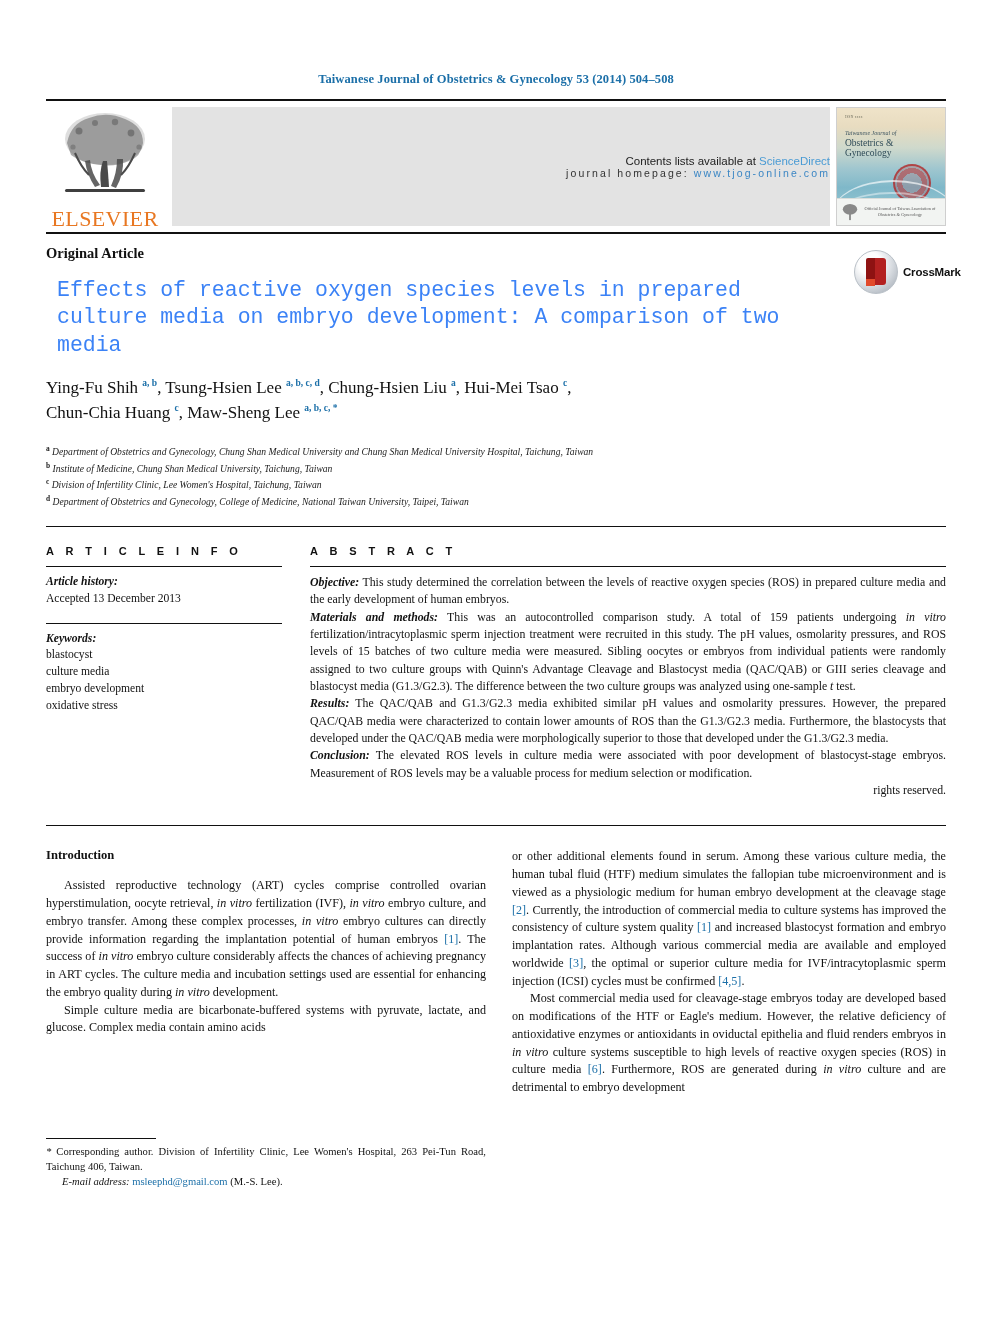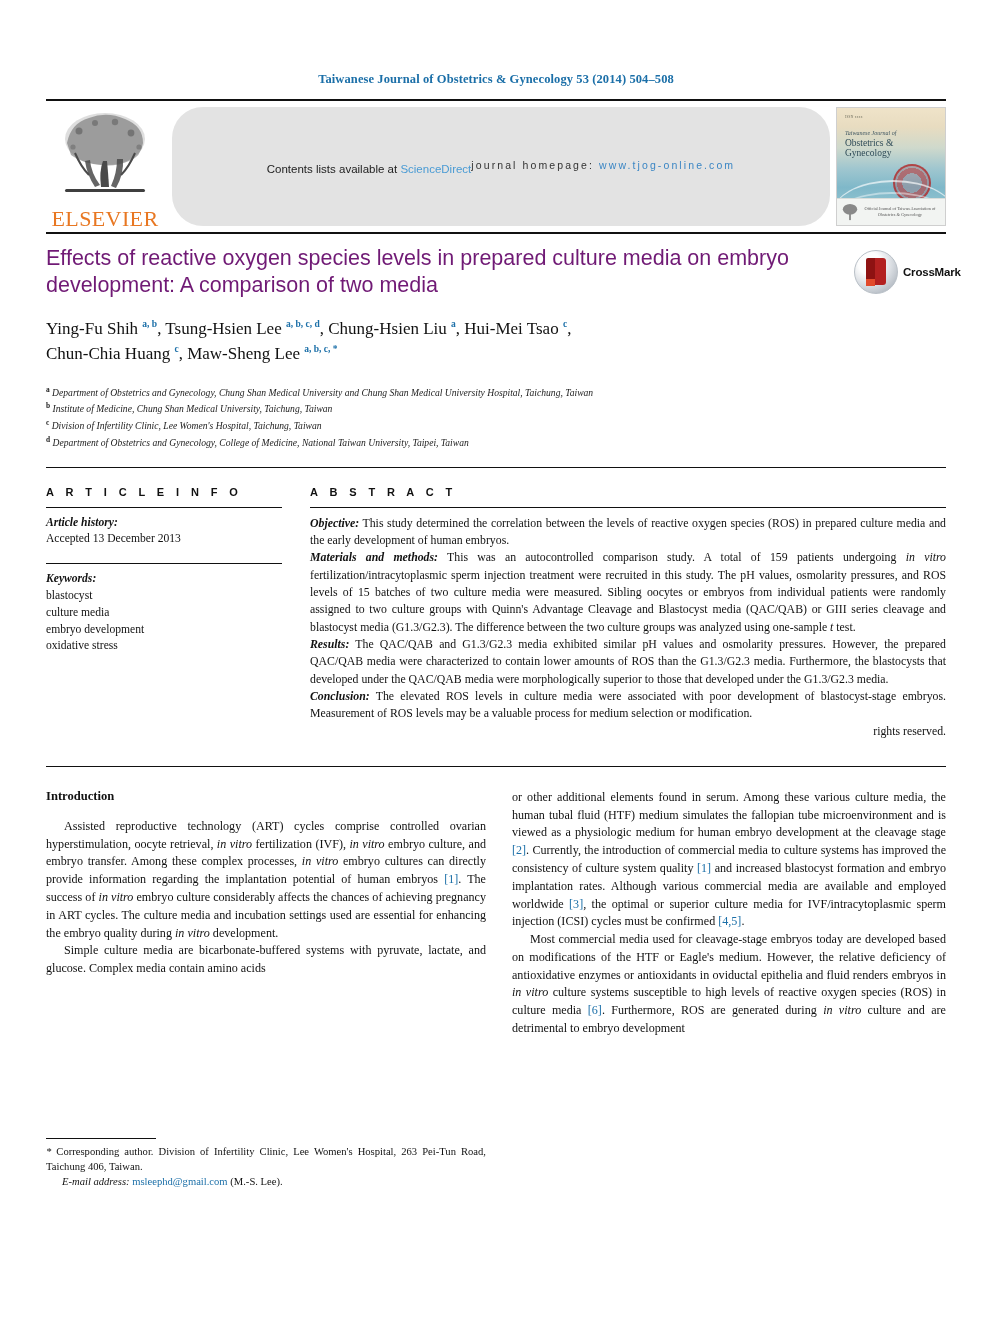--- a/index.html
+++ b/index.html
@@ -43,24 +43,23 @@
     font-family:Liberation Serif, serif;
     font-size:22px;
     letter-spacing:.4px;
     line-height:1;
     margin-top:1px;
   }
   .journal-box{
     flex:1 1 auto;
     background:#e3e3e3;
     margin:6px 0 6px 8px;
-    display:flex;flex-direction:row;
-    align-items:center;justify-content:center;
+    display:flex;flex-direction:column;
+    align-items:flex-end;justify-content:center;
     text-align:center;
-    border-radius:31px;
   }
   .contents-line{
     font-family:"Liberation Sans", sans-serif;
     font-size:11.5px;
     color:#222;
     margin-top:4px;
   }
   .contents-line .sd{color:#4a9bd4;}
   .journal-title{
     font-family:"Liberation Serif", serif;
@@ -126,23 +125,23 @@
   }
 
   
   .title-rule{margin:0 46px;border-top:2px solid #111;}
   .titleblock{margin:0 46px;padding-top:11px;position:relative;}
   .kicker{
     font-family:"Liberation Serif", serif;
     font-size:14.5px;font-weight:bold;color:#111;margin-bottom:15px;
   }
   .art-title{
-    font-family:Liberation Sans, sans-serif;
-    font-size:21.5px;line-height:1.27;color:#701a75;
-    max-width:760px;font-weight:normal;margin:0 0 16px 0;
+    font-family:Liberation Mono, monospace;
+    font-size:21.5px;line-height:1.27;color:#3b82f6;
+    max-width:760px;font-weight:normal;margin:0 0 16px 11px;
   }
   .crossmark{
     position:absolute;right:0;top:16px;width:92px;height:44px;
     display:flex;align-items:center;
   }
   .cm-circle{
     width:42px;height:42px;border-radius:50%;
     background:radial-gradient(circle at 35% 30%, #fdfdfd 0 28%, #d9dde2 55%, #9aa3ad 100%);
     position:relative;border:1px solid #b9c0c7;flex:0 0 42px;
   }
@@ -287,20 +286,21 @@
           <rect x="9" y="12" width="2" height="8" fill="#666"></rect>
         </svg>
         <div class="cover-foot-txt">Official Journal of Taiwan Association of Obstetrics &amp; Gynecology</div>
       </div>
     </div>
   </div>
 
   <div class="title-rule"></div>
 
   <div class="titleblock">
+    <div class="kicker">Original Article</div>
 
     <div class="crossmark">
       <div class="cm-circle">
         <div class="cm-book"></div>
       </div>
       <div class="cm-text">CrossMark</div>
     </div>
 
     <h1 class="art-title">Effects of reactive oxygen species levels in prepared culture media on embryo development: A comparison of two media</h1>
 

